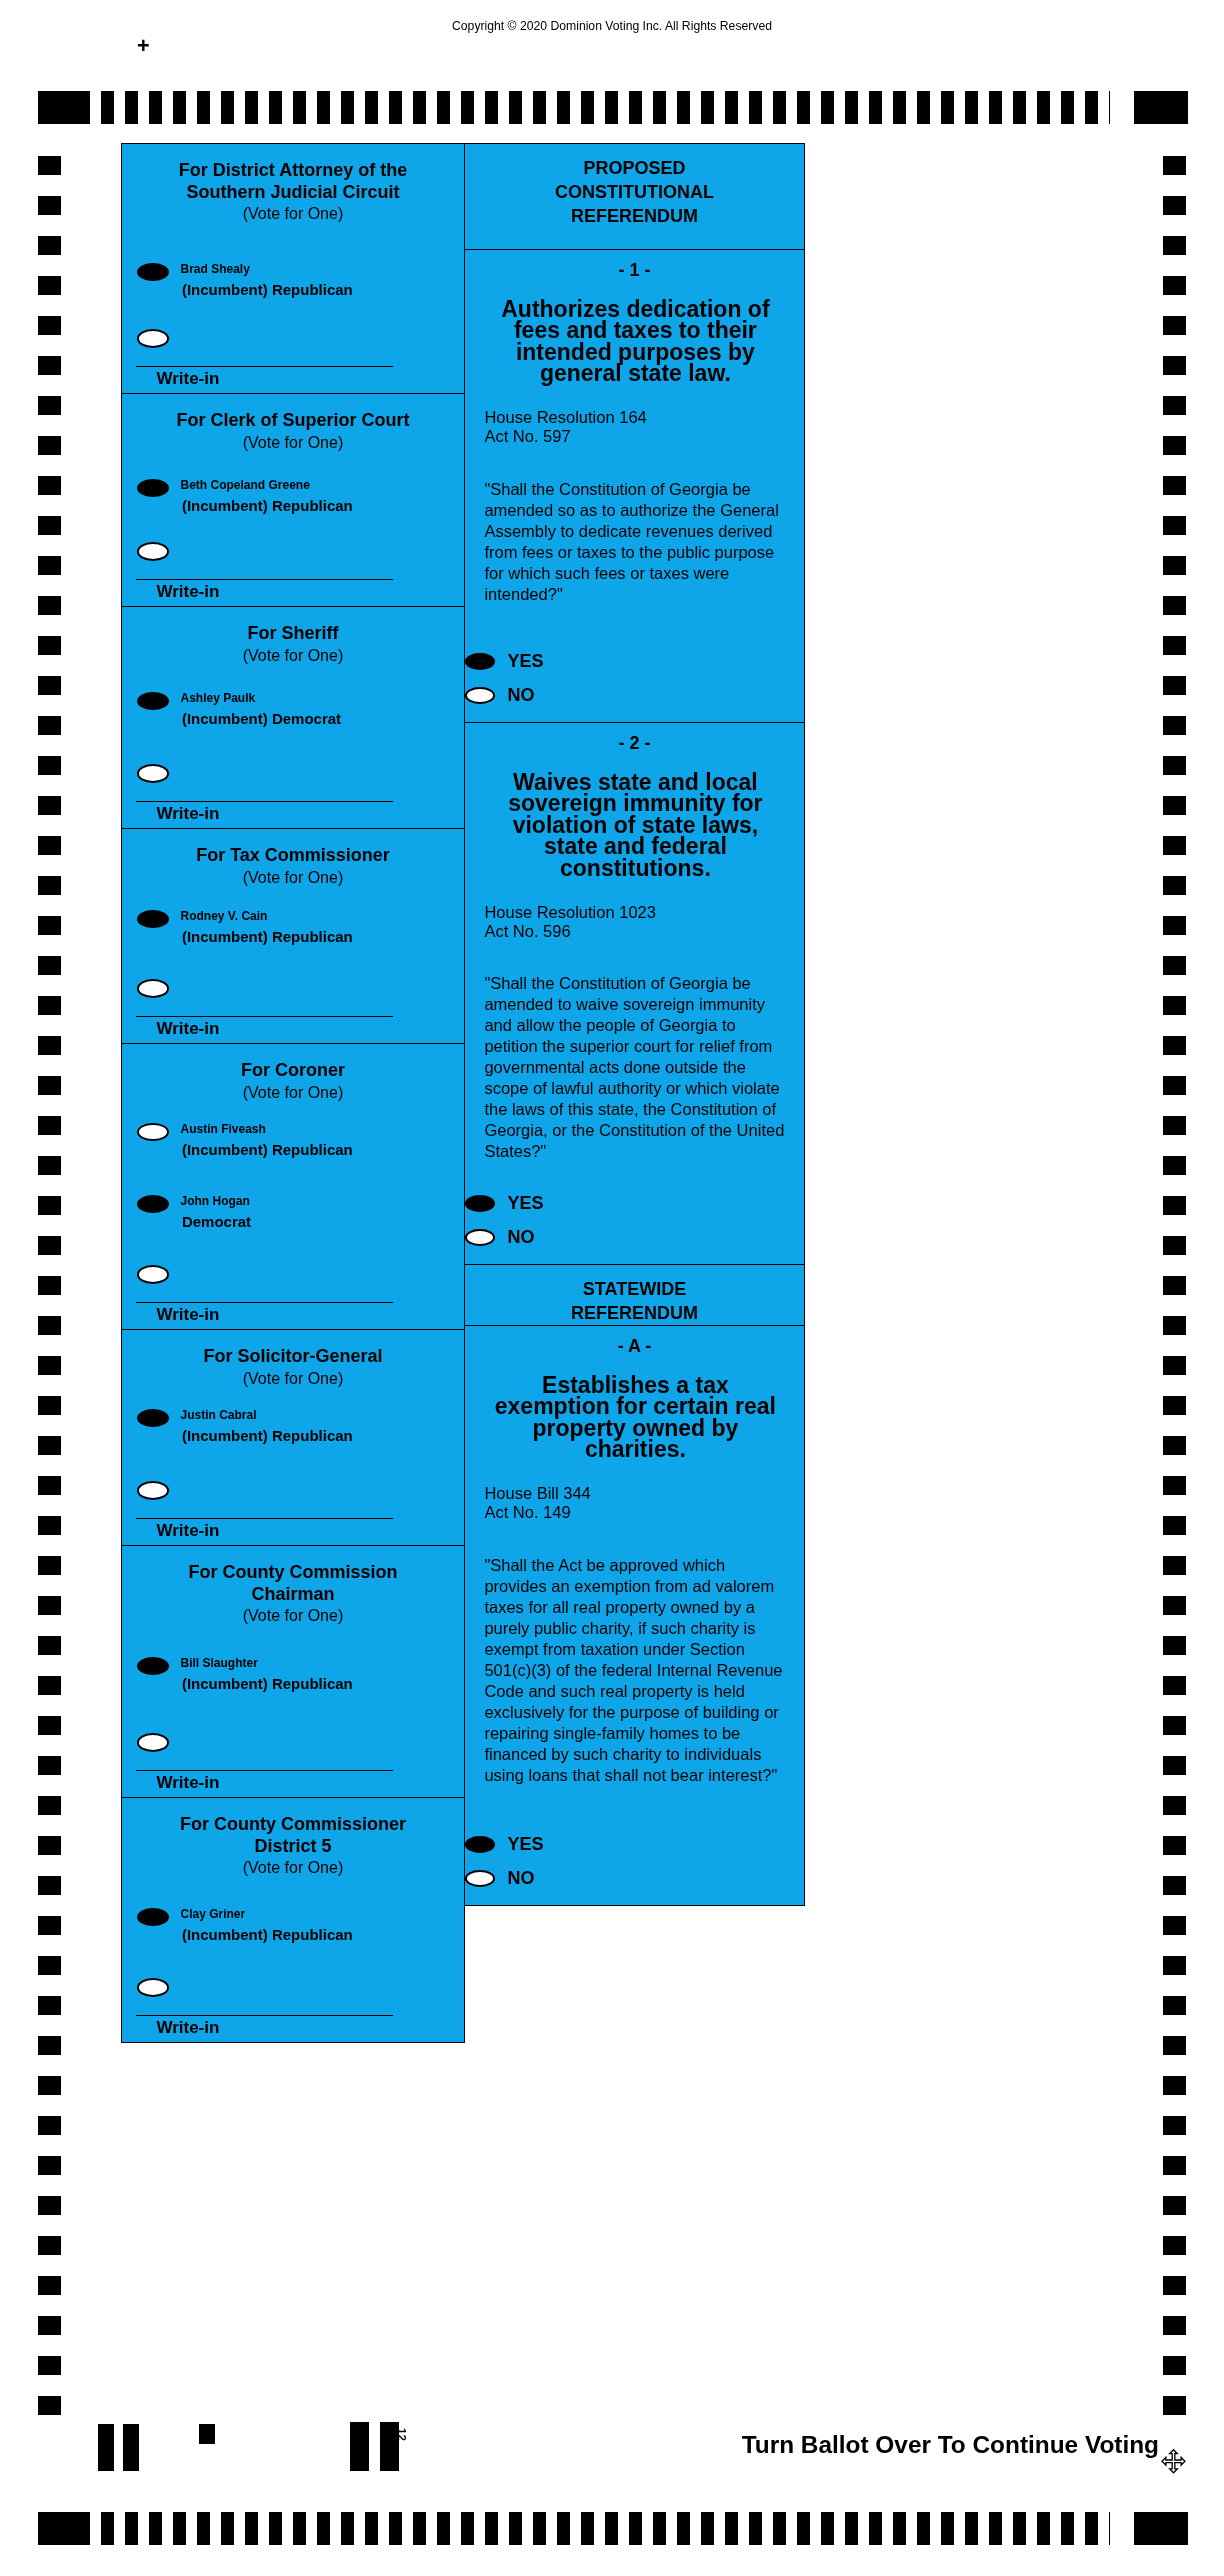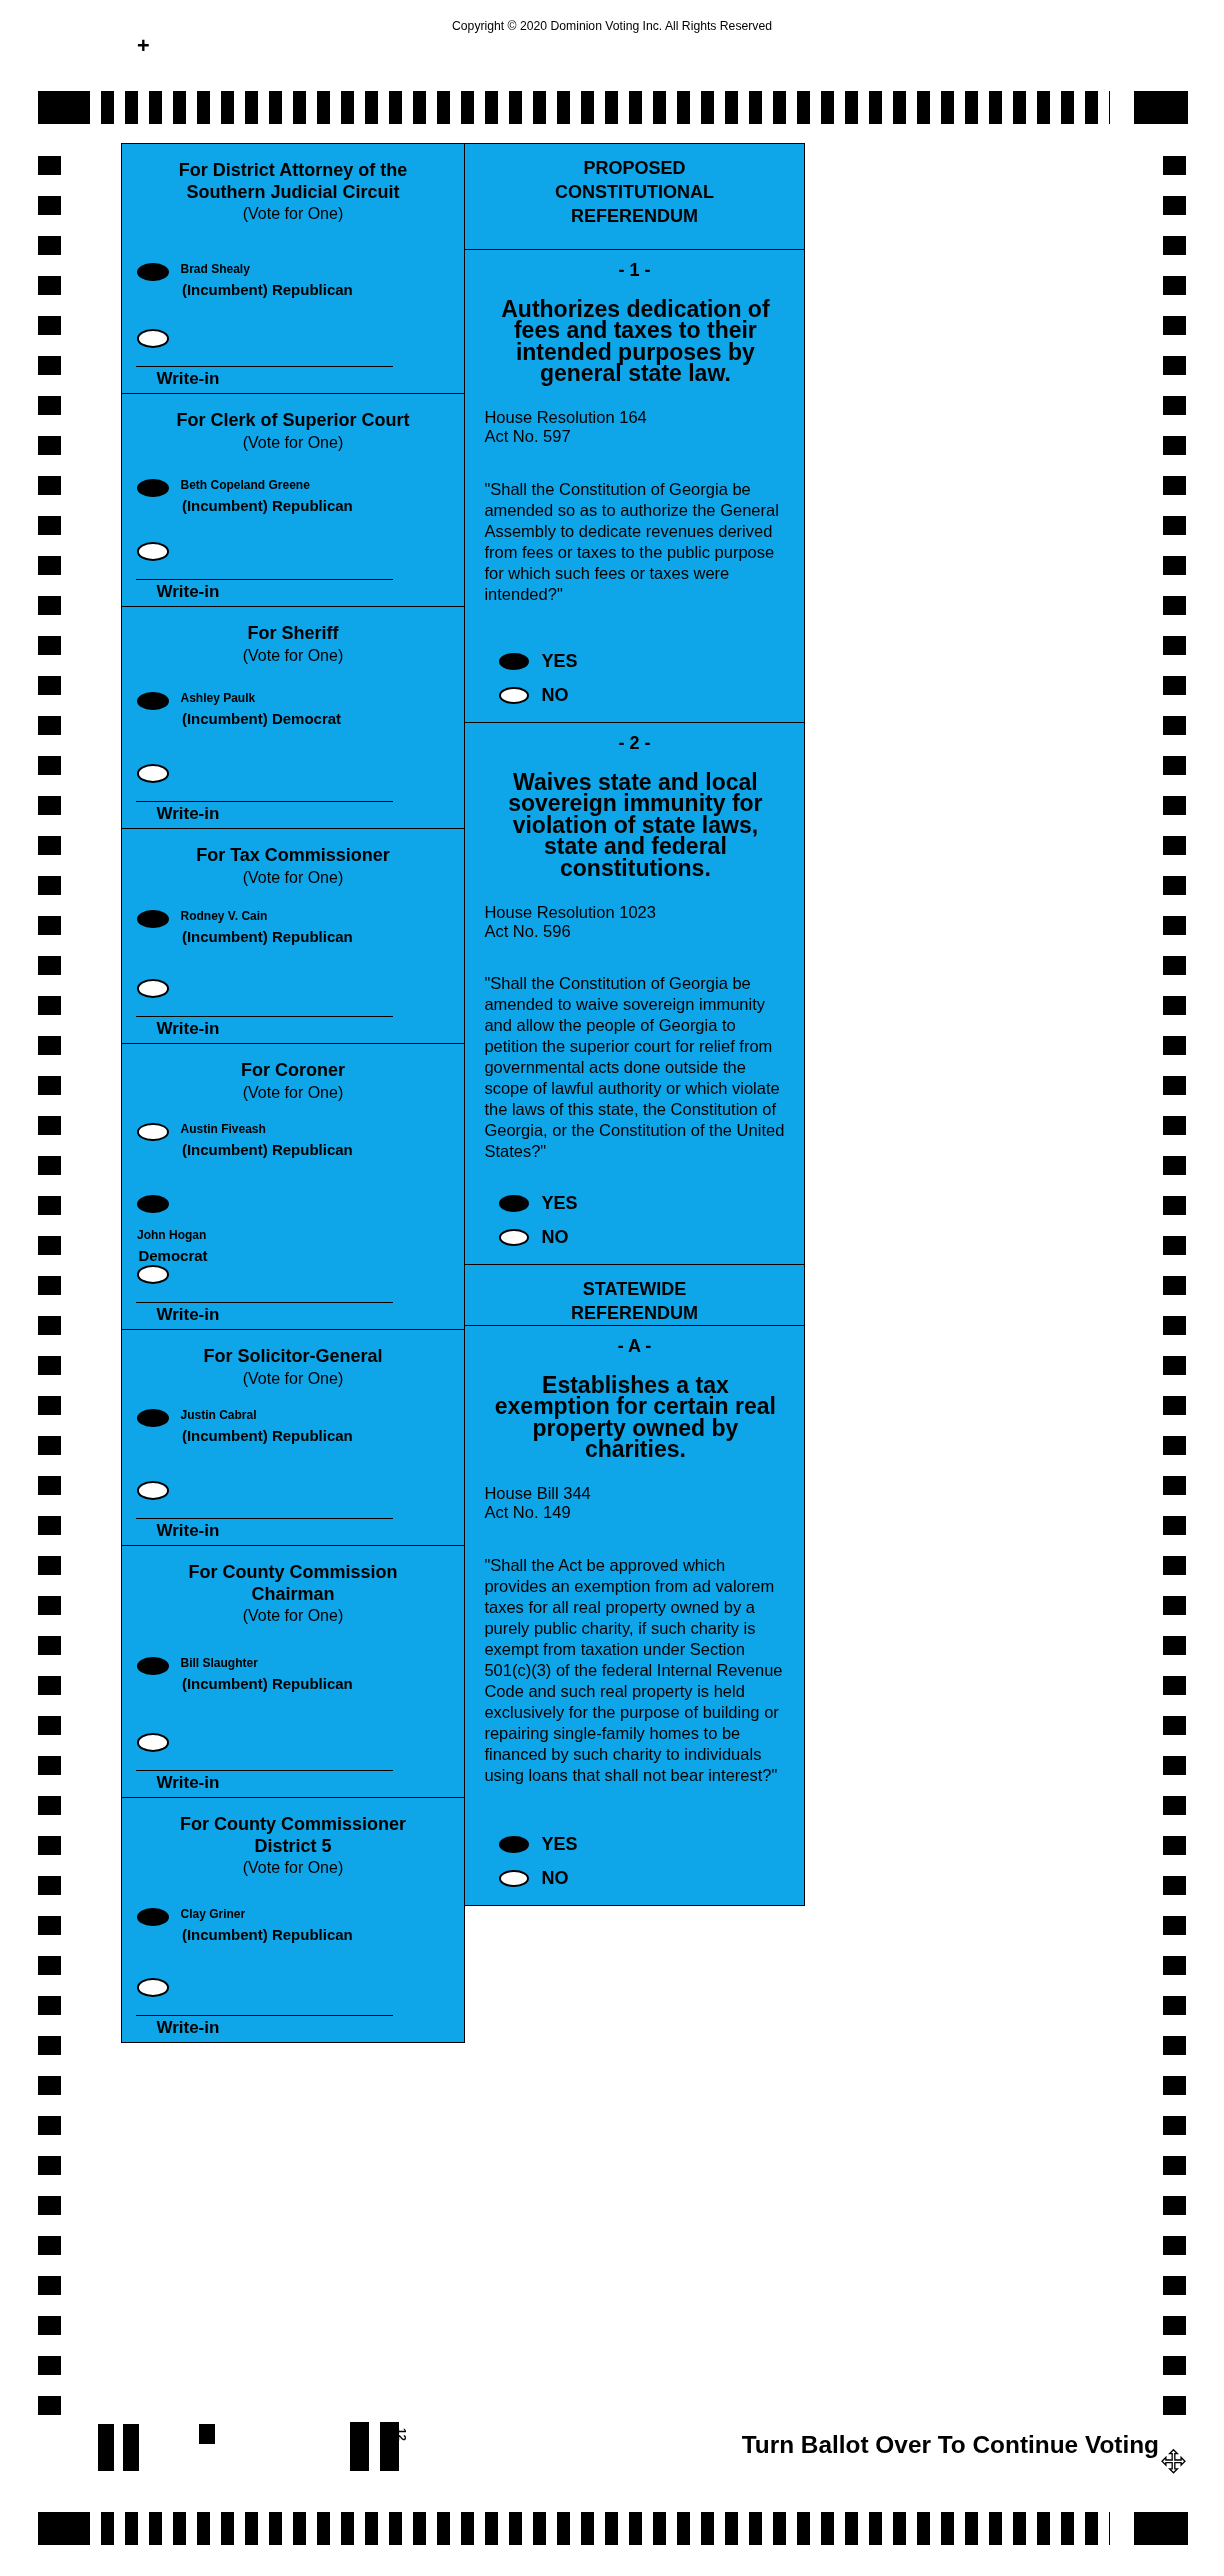--- a/index.html
+++ b/index.html
@@ -31,21 +31,21 @@
   .write-in  { position:absolute; left:14.4px; bottom:4.3px; width:257px; }
   .wline  { border-top:1.4px solid #000; height:0; }
   .wlabel { font-weight:bold; font-size:17px; line-height:20px; margin-top:1.4px; padding-left:20px; }
 
   
   .m-head { text-align:center; font-weight:bold; font-size:18px; line-height:24px; padding-top:11.5px; }
   .m-num  { text-align:center; font-weight:bold; font-size:18px; line-height:20px; margin-top:10px; }
   .m-sum  { font-weight:bold; font-size:23px; line-height:21.6px; margin:18.7px 17px 0 19.4px; max-width:302px;text-align:center; }
   .m-ref  { font-size:16.5px; line-height:19.4px; margin:23px 17px 0 19.4px; }
   .m-q    { font-size:16.5px; line-height:21px; margin:32px 13px 0 19.4px; max-width:311px; }
-  .opt    { position:absolute; left:34px; display:flex; align-items:center; gap:13px; }
+  .opt    { position:absolute; left:0; display:flex; align-items:center; gap:13px; }
   .opt .oval { width:29.5px; height:17px; }
   .opt-label { font-weight:bold; font-size:18px; }
 
   
   #turn-over { position:absolute; top:2431px; right:65px; font-weight:bold; font-size:24.4px; }
   #move-icon { position:absolute; left:1159px; top:2448px; width:29px; height:29px; }
   .stub-bar  { position:absolute; background:#000; }
   #stub-code { position:absolute; left:408px; top:2428px; font-size:11.5px; font-weight:bold; transform:rotate(90deg); transform-origin:left top; }
 </style>
 </head>
@@ -153,21 +153,21 @@
         <div></div>
       </div>
       <div class="c-vote">(Vote for One)</div>
       <div class="cand" style="top:75px;">
         <span class="oval"></span>
         <span>
           <div class="cand-name">Austin Fiveash</div>
           <div class="cand-detail">(Incumbent) Republican</div>
         </span>
       </div>
-      <div class="cand" style="top:147px;flex-direction:column;">
+      <div class="cand" style="top:147px;">
         <span class="oval filled"></span>
         <span>
           <div class="cand-name">John Hogan</div>
           <div class="cand-detail">Democrat</div>
         </span>
       </div>
       <span class="oval empty-opt"></span>
       <div class="write-in">
         <div class="wline"></div>
         <div class="wlabel">Write-in</div>

